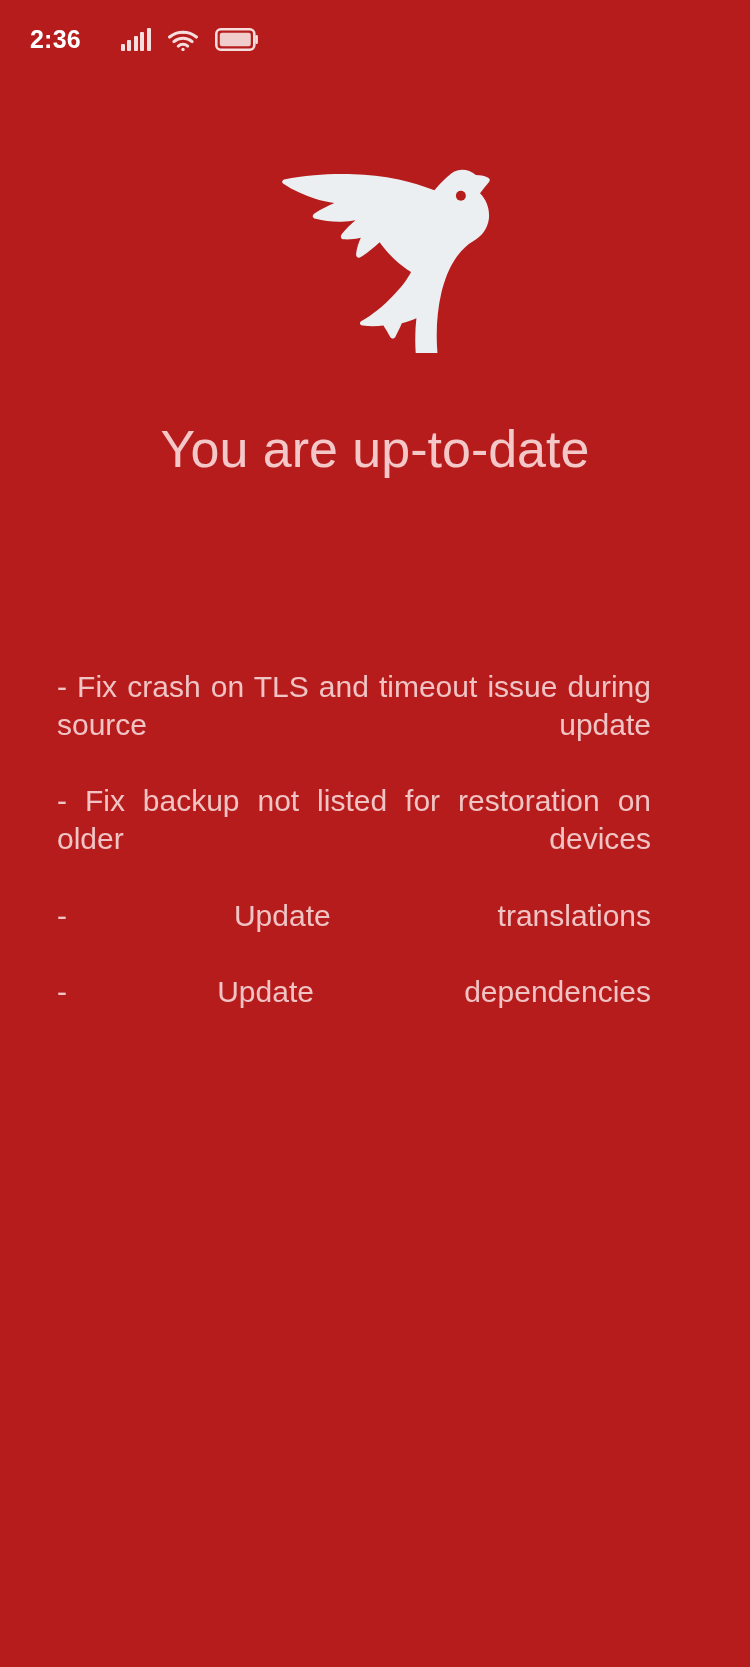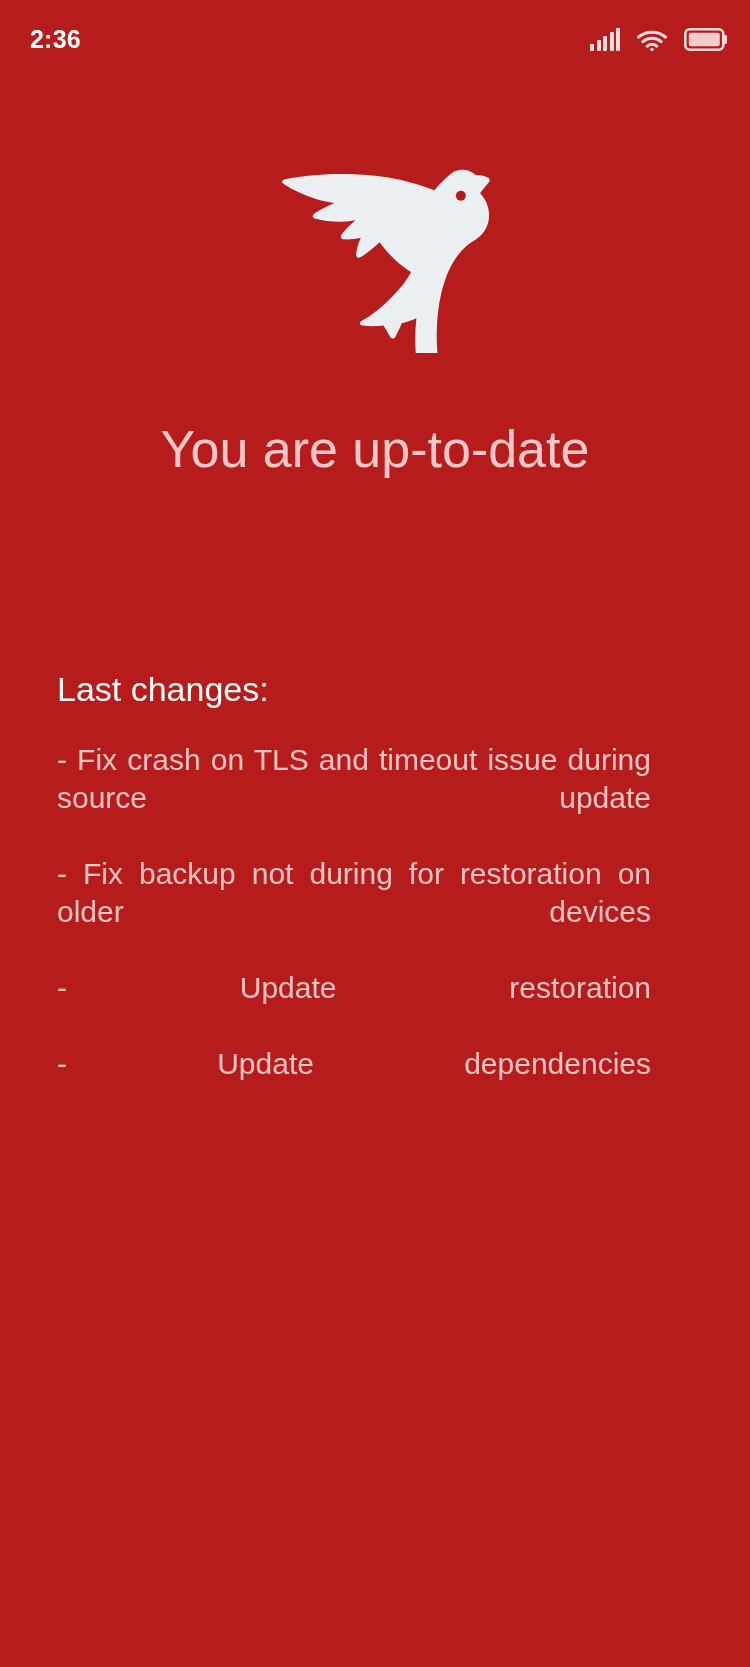--- a/index.html
+++ b/index.html
@@ -17,21 +17,21 @@
 
   
   .status-bar {
     position: absolute;
     top: 0;
     left: 0;
     width: 750px;
     height: 78px;
     display: flex;
     align-items: center;
-    justify-content: space-between;
+    justify-content: flex-start;
     padding: 0 22px 0 30px;
     box-sizing: border-box;
     gap: 40px;
   }
   .status-clock {
     color: #ffffff;
     font-size: 25px;
     font-weight: bold;
     letter-spacing: 0.2px;
     line-height: 1;
@@ -208,20 +208,19 @@
                C300.5 55.2 300.0 52.5 297.0 51.2
                C292.0 49.0 286.8 48.0 281.5 48.0 Z" fill="#ECEFF1"></path>
       <circle cx="262" cy="75" r="6.5" fill="#B71C1C"></circle>
     </svg>
   </span>
 </div>
 
 <div class="headline">You are up-to-date</div>
 
 <div class="changes">
-  <div class="changes-title">Last changes:</div>
   <div class="changes-body">
     <span class="entry">- Fix crash on TLS and timeout issue during source update</span>
-    <span class="entry">- Fix backup not during for restoration on older devices</span>
-    <span class="entry">- Update restoration</span>
+    <span class="entry">- Fix backup not listed for restoration on older devices</span>
+    <span class="entry">- Update translations</span>
     <span class="entry">- Update dependencies</span>
   </div>
 </div>
 
 </body></html>

